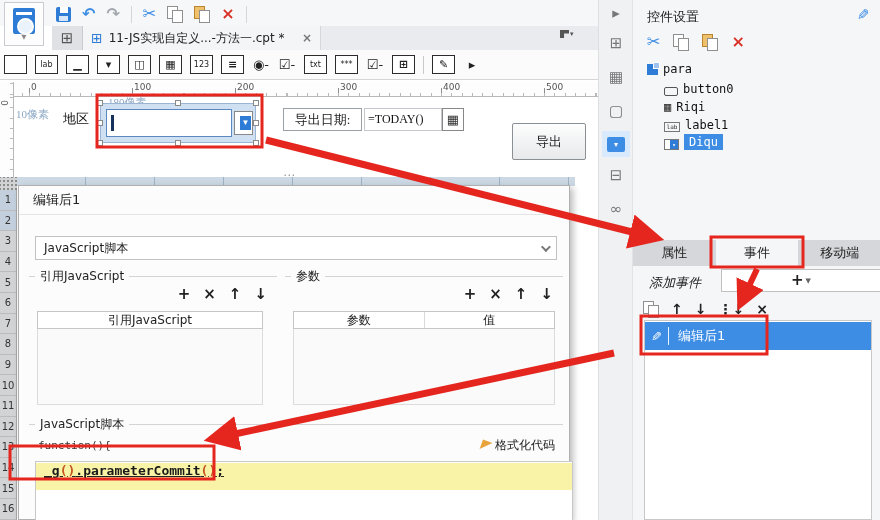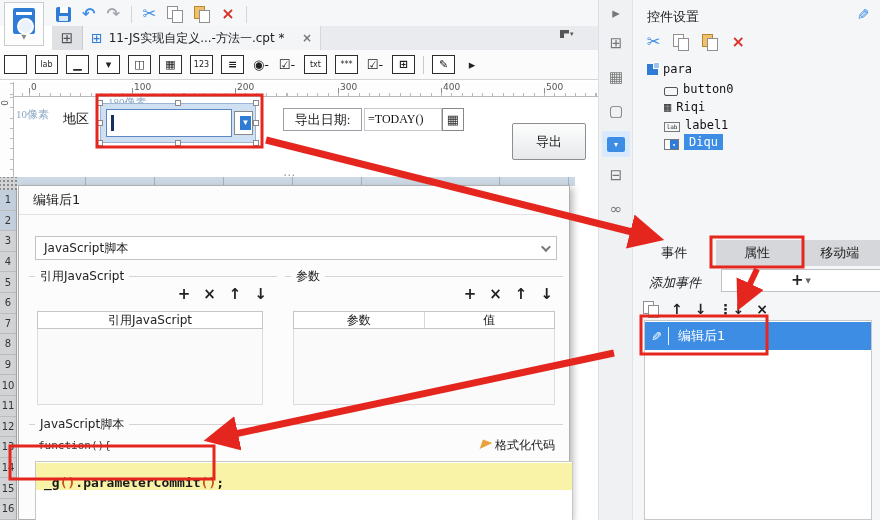--- a/index.html
+++ b/index.html
@@ -84,21 +84,21 @@
   .mini-toolbar { position:absolute; top:10px; right:10px; display:flex; gap:13px; align-items:center; }
   .mini-toolbar span { font-size:15px; font-weight:bold; color:#222; line-height:1; }
   .tbl-head { position:absolute; background:#fff; border:1px solid #c6c6c6; display:flex; }
   .tbl-head .th { flex:1; text-align:center; font-size:12px; line-height:17px; border-left:1px solid #d9d9d9; }
   .tbl-head .th:first-child { border-left:none; }
   .tbl-body { position:absolute; background:#fafafa; border:1px solid #dcdcdc; border-top:none; }
   .fn-line { position:absolute; left:9px; top:14px; font:11px "DejaVu Sans Mono","Liberation Mono",monospace; color:#333; }
   .fmt-btn { position:absolute; right:8px; top:12px; display:flex; align-items:center; gap:4px; font-size:12px; color:#222; }
   .brush { width:0; height:0; border-left:10px solid transparent; border-bottom:10px solid #e8a33d; transform:rotate(200deg); }
   .code-box { position:absolute; left:6px; top:36px; width:538px; height:98px; background:#fff; border:1px solid #c8c8c8; overflow:hidden; }
-  .code-line { position:absolute; left:0; top:1px; width:100%; height:27px; background:#f8f3a6; display:flex; align-items:flex-end; }
+  .code-line { position:absolute; left:0; top:1px; width:100%; height:27px; background:#f8f3a6; display:flex; align-items:flex-start;text-decoration:underline; }
   .code-text { font:bold 13px "DejaVu Sans Mono","Liberation Mono",monospace; color:#1a1a1a; padding-left:8px; }
   .code-text .paren { color:#c4531f; }
 
   
   .rstrip { left:598px; top:0; width:34px; height:520px; background:#eff1f3; border-left:1px solid #dddfe2; z-index:5; }
   .rs-icon { position:absolute; left:0; width:34px; text-align:center; font-size:15px; color:#777; line-height:1; }
   .rs-sel { position:absolute; left:3px; width:28px; height:26px; background:#d9eafc; display:flex; align-items:center; justify-content:center; }
   .rs-sel .inner { width:18px; height:15px; background:#3d8de5; border-radius:2px; color:#fff; font-size:8px; line-height:15px; text-align:center; }
 
   
@@ -342,22 +342,22 @@
         <div class="tree-item child">
           <span class="ti ti-label">lab</span>
           <span>label1</span>
         </div>
         <div class="tree-item child">
           <span class="ti ti-combo"></span>
           <span class="tree-sel">Diqu</span>
         </div>
       </div>
     <div class="rp-tabs" id="rp-tabs">
+        <div class="rp-tab">属性</div>
         <div class="rp-tab sel">事件</div>
-        <div class="rp-tab">属性</div>
         <div class="rp-tab">移动端</div>
       </div>
     <div class="add-row">
       <span class="add-label">添加事件</span>
       <div class="add-btn">
         <span class="plus">+</span>
         <span class="caret">▼</span>
       </div>
     </div>
     <div class="ev-toolbar" id="ev-toolbar">

